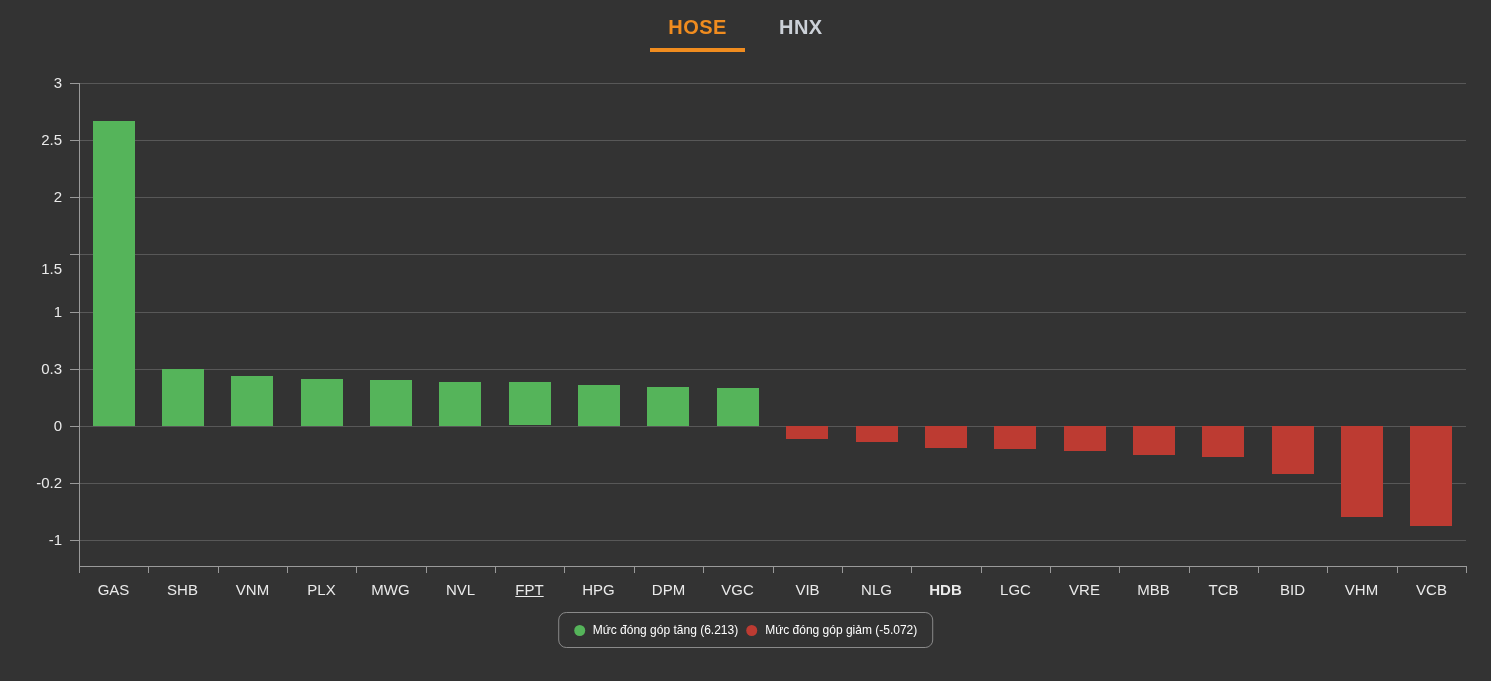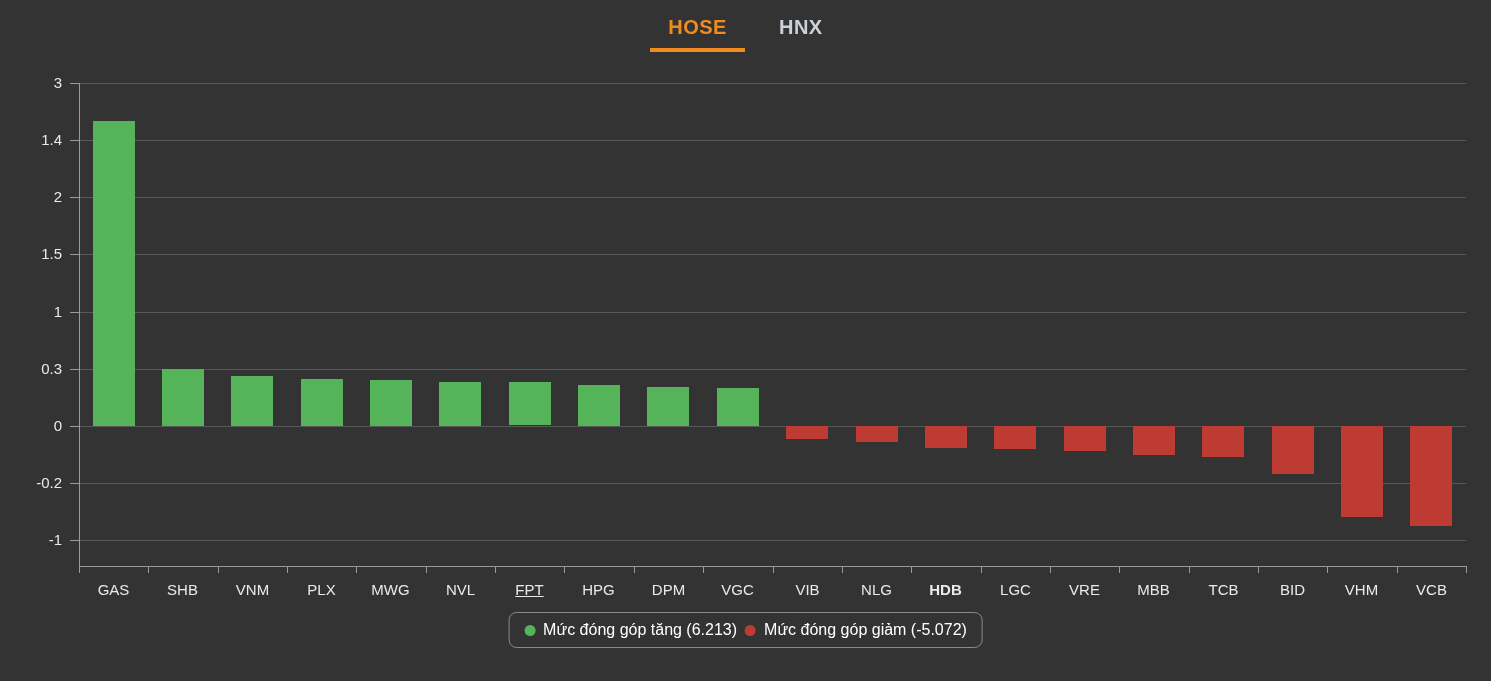--- a/index.html
+++ b/index.html
@@ -31,43 +31,43 @@
   .xlabel{position:absolute;text-align:center;font-size:15px;
     color:var(--text);line-height:18px;}
   .bar{position:absolute;cursor:pointer;}
   
   .legend{position:absolute;top:612px;left:50%;transform:translateX(-50%);
     height:36px;display:flex;align-items:center;column-gap:8px;
     padding:0 15px;border:1px solid #8a8a8a;border-radius:8px;
     white-space:nowrap;}
   .legend-item{display:flex;align-items:center;column-gap:8px;cursor:pointer;}
   .legend-dot{width:11px;height:11px;border-radius:50%;flex:0 0 auto;}
-  .legend-label{font-size:16px;color:#ffffff;}
+  .legend-label{font-size:12px;color:#ffffff;}
 </style>
 </head>
 <body>
 
 <div class="tab-bar">
   <div class="tab active">HOSE</div>
   <div class="tab inactive">HNX</div>
 </div>
 
 <div id="chart">
     <div class="gridline" style="left: 79px; top: 83px; width: 1387px;"></div>
     <div class="ytick" style="left: 70px; top: 83px;"></div>
     <div class="ylabel" style="left: 0px; top: 74px;">3</div>
     <div class="gridline" style="left: 79px; top: 140px; width: 1387px;"></div>
     <div class="ytick" style="left: 70px; top: 140px;"></div>
-    <div class="ylabel" style="left: 0px; top: 131px;">1.4</div>
+    <div class="ylabel" style="left: 0px; top: 131px;">2.5</div>
     <div class="gridline" style="left: 79px; top: 197px; width: 1387px;"></div>
     <div class="ytick" style="left: 70px; top: 197px;"></div>
     <div class="ylabel" style="left: 0px; top: 188px;">2</div>
     <div class="gridline" style="left: 79px; top: 254px; width: 1387px;"></div>
     <div class="ytick" style="left: 70px; top: 254px;"></div>
-    <div class="ylabel" style="left: 0px; top: 245px; padding-left: 36px;">1.5</div>
+    <div class="ylabel" style="left: 0px; top: 260px; padding-left: 36px;">1.5</div>
     <div class="gridline" style="left: 79px; top: 312px; width: 1387px;"></div>
     <div class="ytick" style="left: 70px; top: 312px;"></div>
     <div class="ylabel" style="left: 0px; top: 303px;">1</div>
     <div class="gridline" style="left: 79px; top: 369px; width: 1387px;"></div>
     <div class="ytick" style="left: 70px; top: 369px;"></div>
     <div class="ylabel" style="left: 0px; top: 360px;">0.3</div>
     <div class="gridline" style="left: 79px; top: 426px; width: 1387px;"></div>
     <div class="ytick" style="left: 70px; top: 426px;"></div>
     <div class="ylabel" style="left: 0px; top: 417px;">0</div>
     <div class="gridline" style="left: 79px; top: 483px; width: 1387px;"></div>

